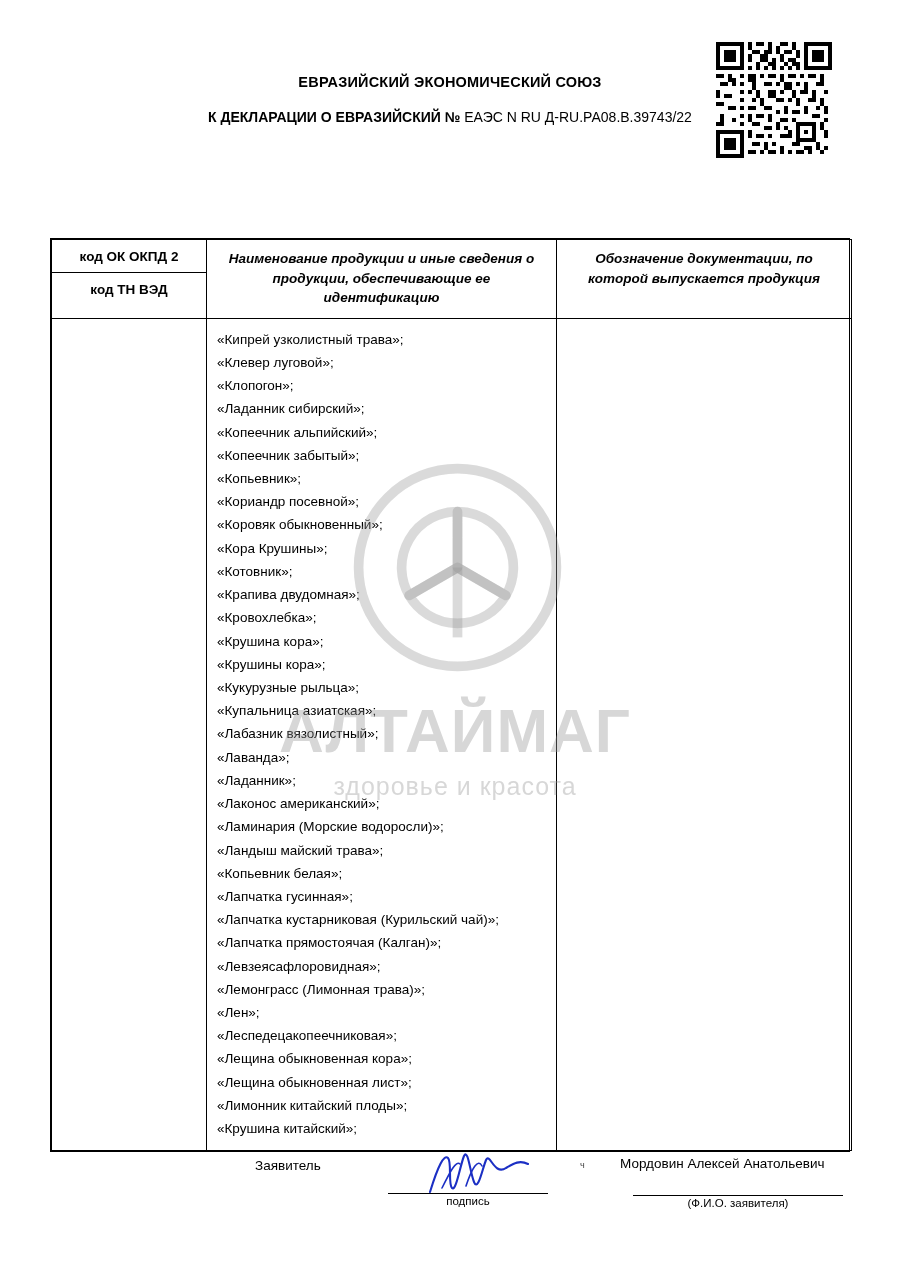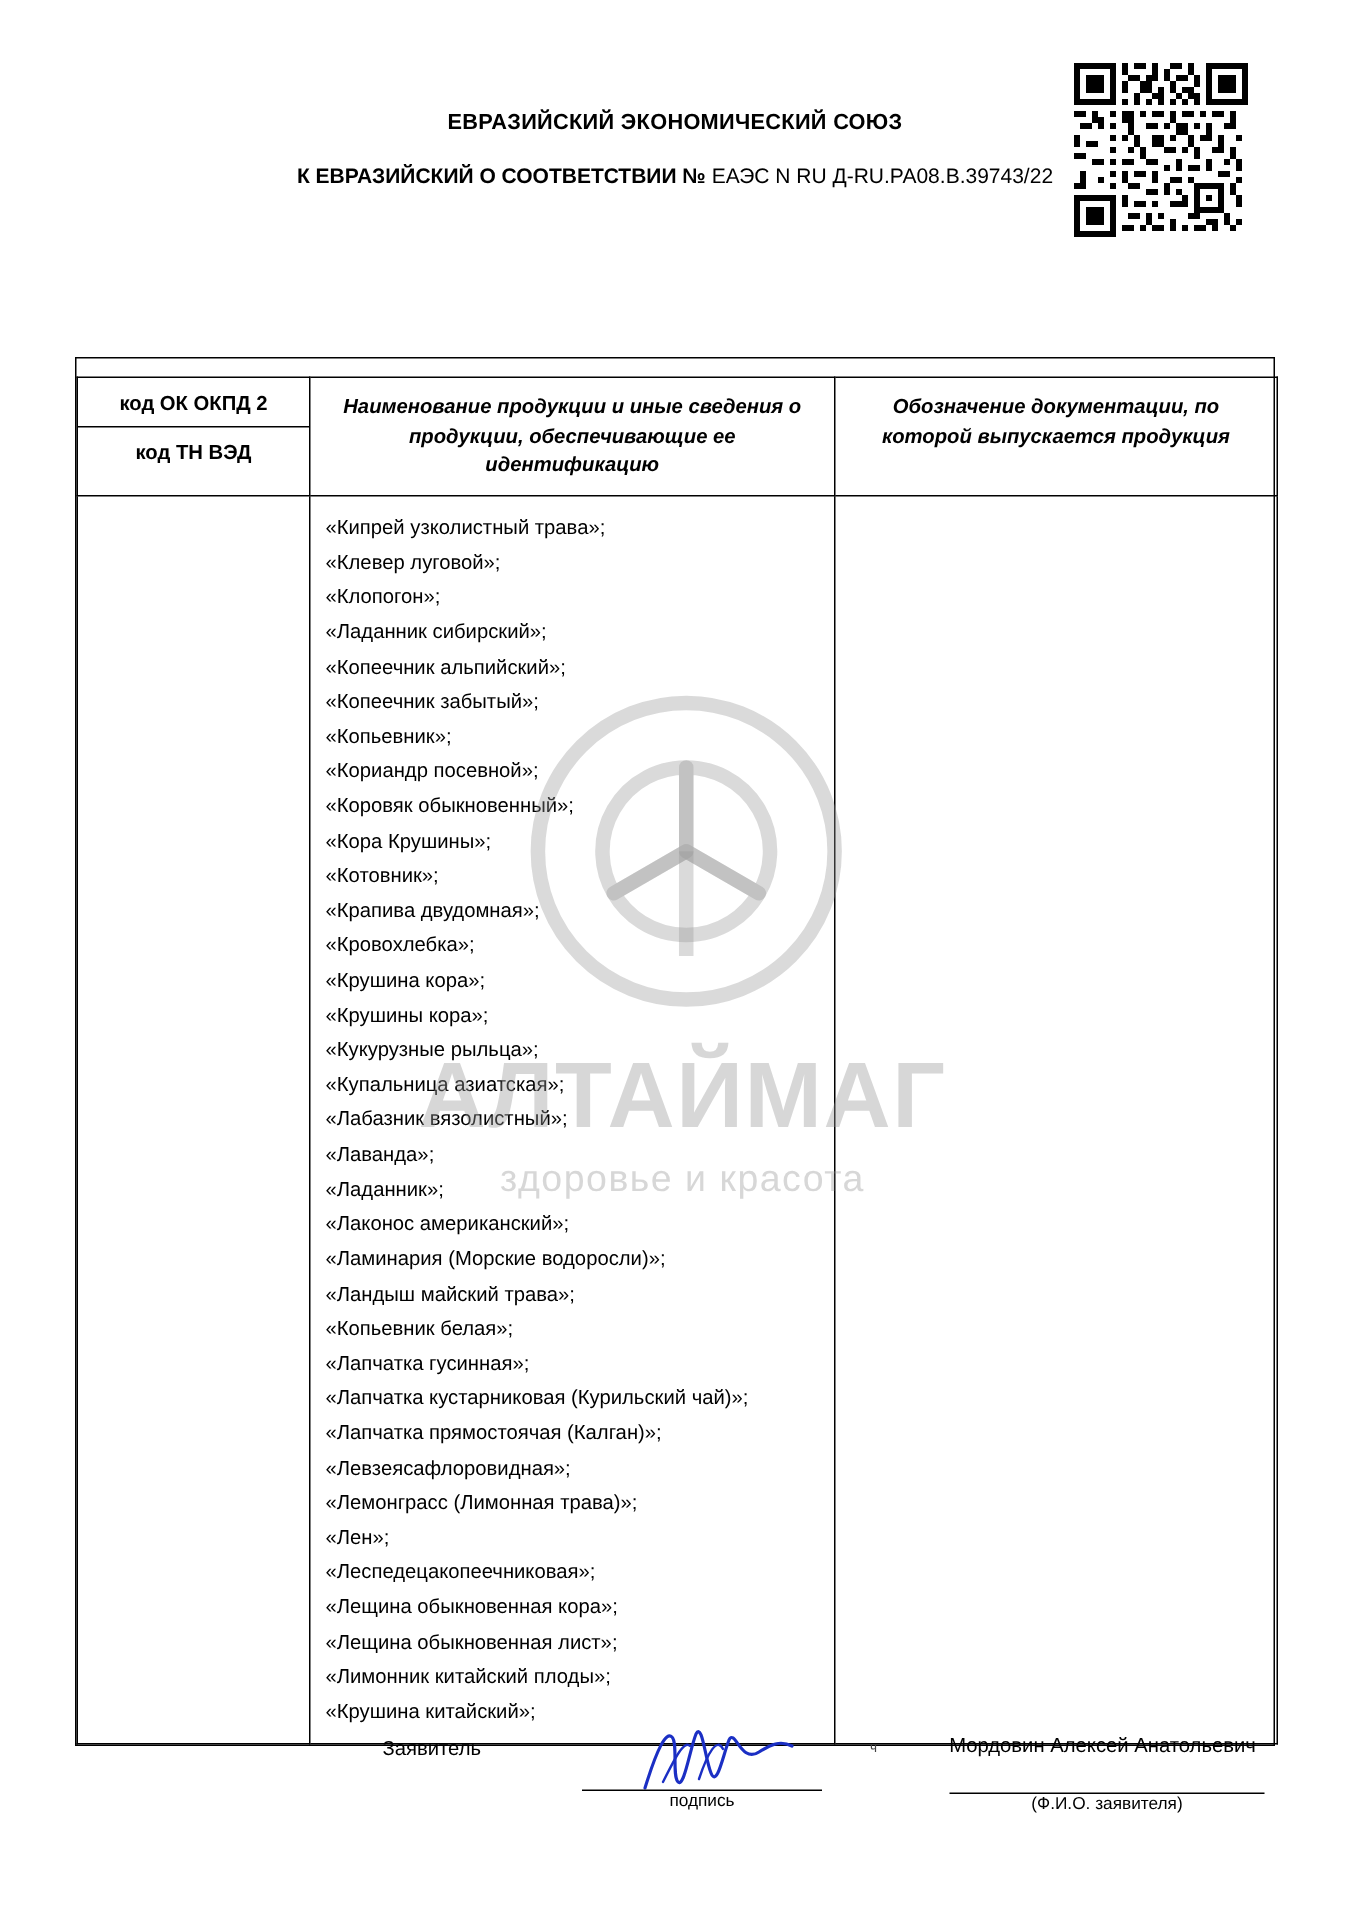--- a/index.html
+++ b/index.html
@@ -64,21 +64,20 @@
     left: 50px;
     width: 800px;
     border: 1.5px solid #000;
     border-collapse: collapse;
     box-sizing: border-box;
   }
   table {
     border-collapse: collapse;
     width: 800px;
     table-layout: fixed;
-    margin-top: 12px;
   }
   table td, table th {
     border: 1.5px solid #000;
     vertical-align: top;
     padding: 0;
   }
   .col1 { width: 155px; }
   .col2 { width: 350px; }
   .col3 { width: 295px; }
 
@@ -187,21 +186,21 @@
     left: 580px;
     top: 10px;
     font-size: 9px;
     color: #444;
   }
   .sign-name {
     position: absolute;
     left: 620px;
     top: 4px;
     width: 230px;
-    text-align: center;
+    text-align: left;
     font-size: 13.5px;
     line-height: 1.5;
   }
   .sign-line-right {
     position: absolute;
     left: 633px;
     top: 45px;
     width: 210px;
     border-bottom: 1px solid #000;
   }
@@ -364,21 +363,21 @@
         <rect x="20" y="27" width="2" height="1"></rect>
           <rect x="23" y="27" width="1" height="1"></rect>
         <rect x="26" y="27" width="1" height="1"></rect>
       </g>
     </svg>
   </div>
 
   <div class="header">
     <div class="line1">ЕВРАЗИЙСКИЙ ЭКОНОМИЧЕСКИЙ СОЮЗ</div>
     <div class="line3">
-      <b>К ЕВРАЗИЙСКИЙ О СООТВЕТСТВИИ №</b>
+      <b>К ДЕКЛАРАЦИИ О ЕВРАЗИЙСКИЙ №</b>
       <span>ЕАЭС N RU Д-RU.РА08.В.39743/22</span>
     </div>
   </div>
 
   <div class="table">
     <table>
       <colgroup>
         <col class="col1">
           <col class="col2">
           <col class="col3">

